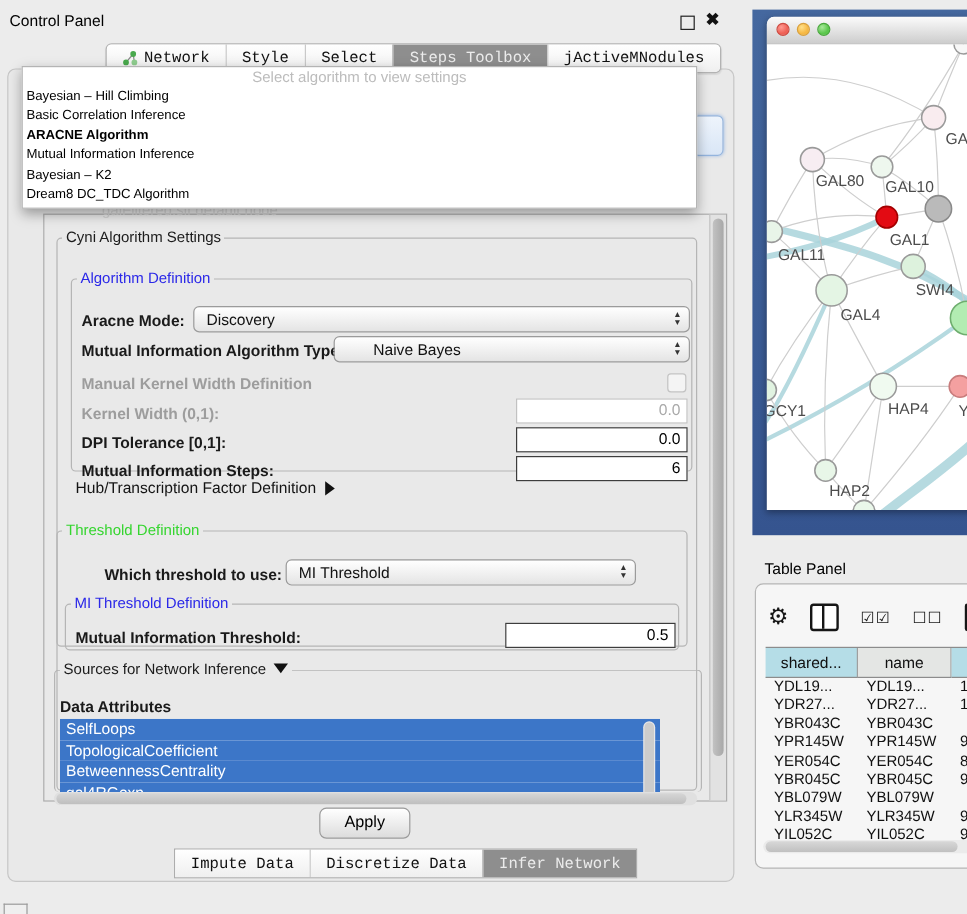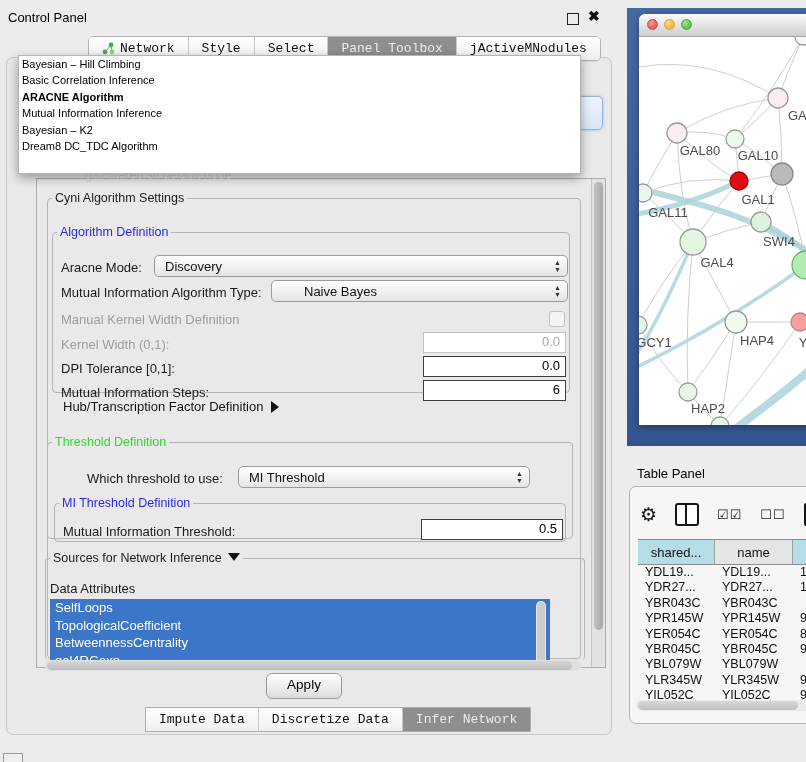--- a/index.html
+++ b/index.html
@@ -25,21 +25,21 @@
   
   .settings-outer{left:36px;top:178px;width:568px;height:488px;border:1px solid #adadad;background:#e9e9e9;}
   .vscroll{position:absolute;right:0;top:0;width:13px;height:100%;background:#e2e2e2;border-left:1px solid #c4c4c4;}
   .vscroll .thumb{position:absolute;left:1.5px;top:3px;width:9px;height:448px;border-radius:5px;
                   background:linear-gradient(90deg,#c2c2c2,#a8a8a8);}
   fieldset{position:absolute;margin:0;padding:0;border:1px solid #b5b5b5;border-radius:4px;background:transparent;}
   legend{font-size:12.5px;padding:0 3px;margin-left:4px;}
   .lg-black{color:#1c1c1c;}
   .lg-blue{color:#2b28e8;}
   .lg-green{color:#35d52f;}
-  .lbl{position:absolute;font-weight:normal;color:#1a1a1a;white-space:nowrap;}
+  .lbl{position:absolute;font-weight:bold;color:#1a1a1a;white-space:nowrap;}
   .lbl.dis{color:#9d9d9d;}
   .combo{position:absolute;height:22px;border:1px solid #9b9b9b;border-radius:5px;
          background:linear-gradient(#ffffff,#e4e4e4);display:flex;align-items:center;
          padding-left:10px;box-sizing:border-box;}
   .combo .stepper{position:absolute;right:6px;top:3px;display:flex;flex-direction:column;line-height:7px;
                   font-size:7px;color:#333;}
   .tfield{position:absolute;height:21px;background:#fff;border:1.5px solid #3d3d3d;box-sizing:border-box;
           text-align:right;padding:0 5px;line-height:18px;font-size:13px;color:#000;}
   .tfield.dis{border:1px solid #c2c2c2;color:#a9a9a9;}
   .chkbox{position:absolute;width:14px;height:14px;border:1px solid #c3c3c3;border-radius:3px;background:#f4f4f4;}
@@ -125,34 +125,34 @@
         </svg>
         <span>Network</span>
       </div>
       <div class="tab">
         <span>Style</span>
       </div>
       <div class="tab">
         <span>Select</span>
       </div>
       <div class="tab sel">
-        <span>Panel Toolbox</span>
+        <span>Steps Toolbox</span>
       </div>
       <div class="tab">
         <span>jActiveMNodules</span>
       </div>
     </div>
 
   <div class="abs settings-outer">
 
     <fieldset style="left:10px;top:12px;width:532px;height:466px;">
       <legend class="lg-black">Cyni Algorithm Settings</legend>
     </fieldset>
 
-    <fieldset style="left:15px;top:46px;width:516px;height:166px;">
+    <fieldset style="left:22px;top:46px;width:516px;height:166px;">
       <legend class="lg-blue">Algorithm Definition</legend>
       <div class="lbl" style="left:8px;top:21px;">Aracne Mode:</div>
       <div class="combo" style="left:101px;top:16px;width:414px;">
         <span>Discovery</span>
         <span class="stepper">
             <span>▲</span>
             <span>▼</span>
           </span>
       </div>
       <div class="lbl" style="left:8px;top:46px;">Mutual Information Algorithm Type:</div>
@@ -220,20 +220,21 @@
   <div class="abs bottom-tabs" id="bottomTabs">
       <div class="tab">Impute Data</div>
       <div class="tab">Discretize Data</div>
       <div class="tab sel">Infer Network</div>
     </div>
 
   <div class="abs ghost-text">galFiltered.sif default node</div>
   <div class="abs combo-fragment"></div>
 
   <div class="abs popup">
+    <div class="ph">Select algorithm to view settings</div>
     <div id="ddItems">
         <div class="item">Bayesian – Hill Climbing</div>
         <div class="item">Basic Correlation Inference</div>
         <div class="item sel">ARACNE Algorithm</div>
         <div class="item">Mutual Information Inference</div>
         <div class="item">Bayesian – K2</div>
         <div class="item">Dream8 DC_TDC Algorithm</div>
       </div>
   </div>
 

